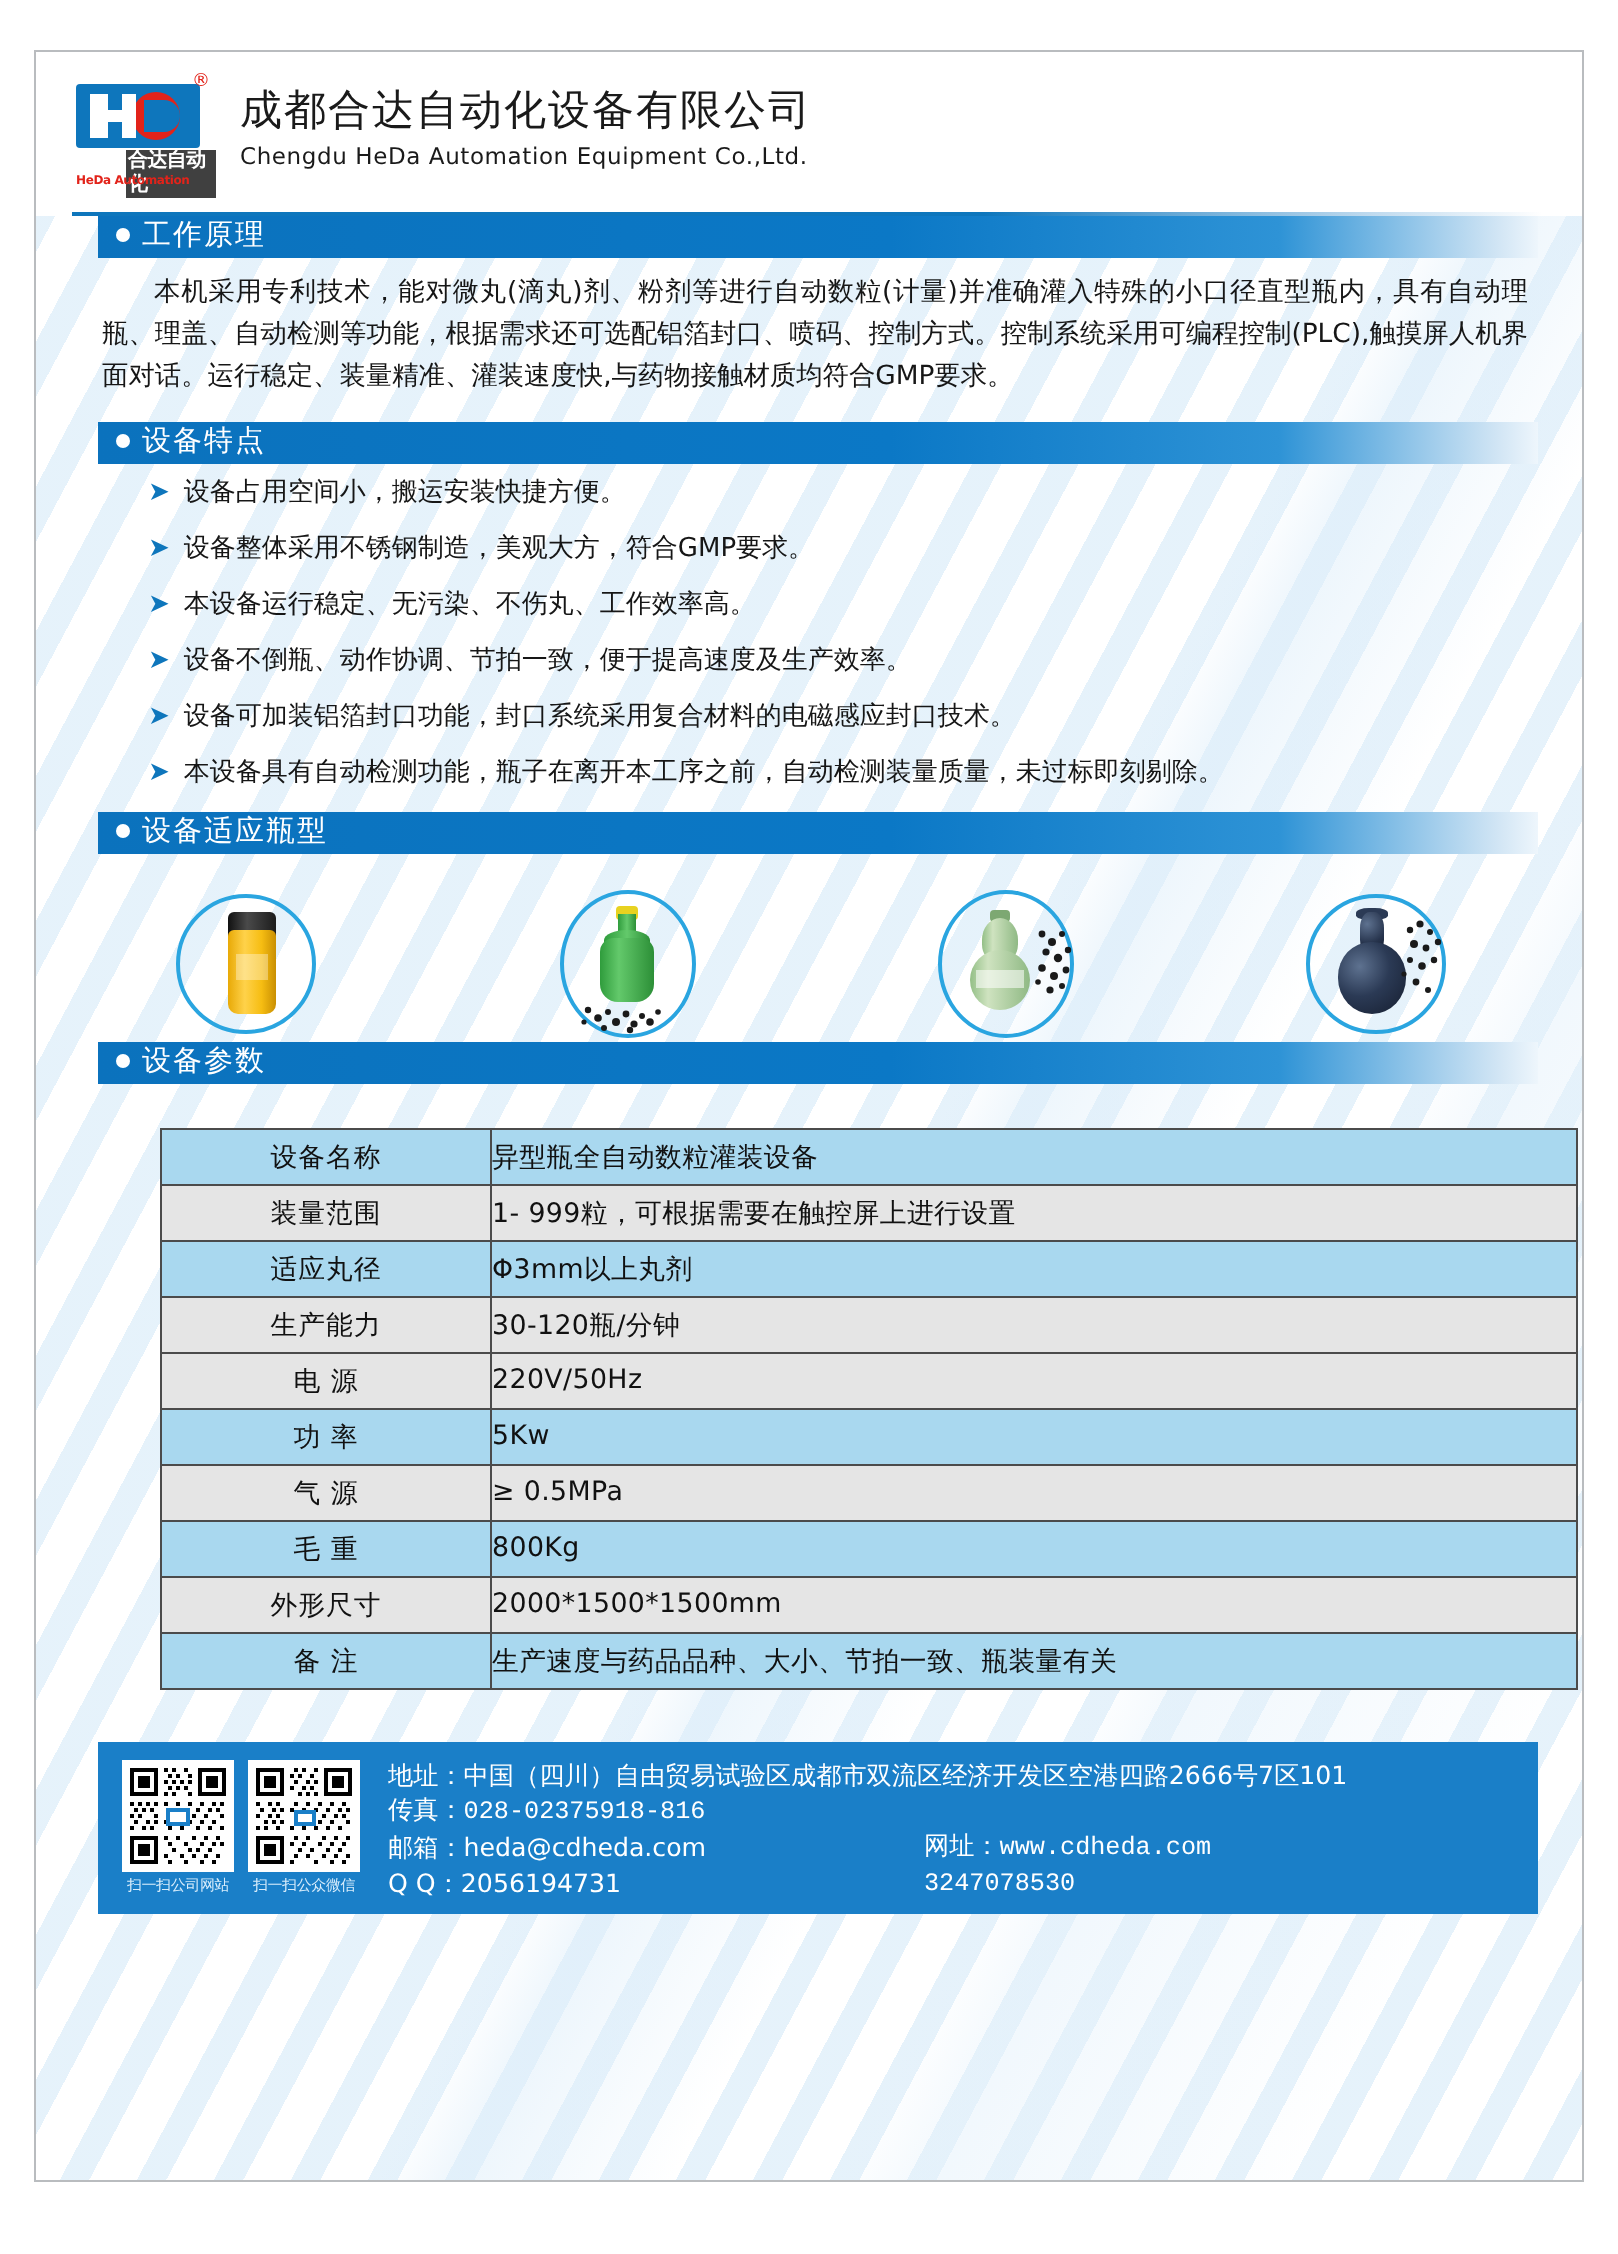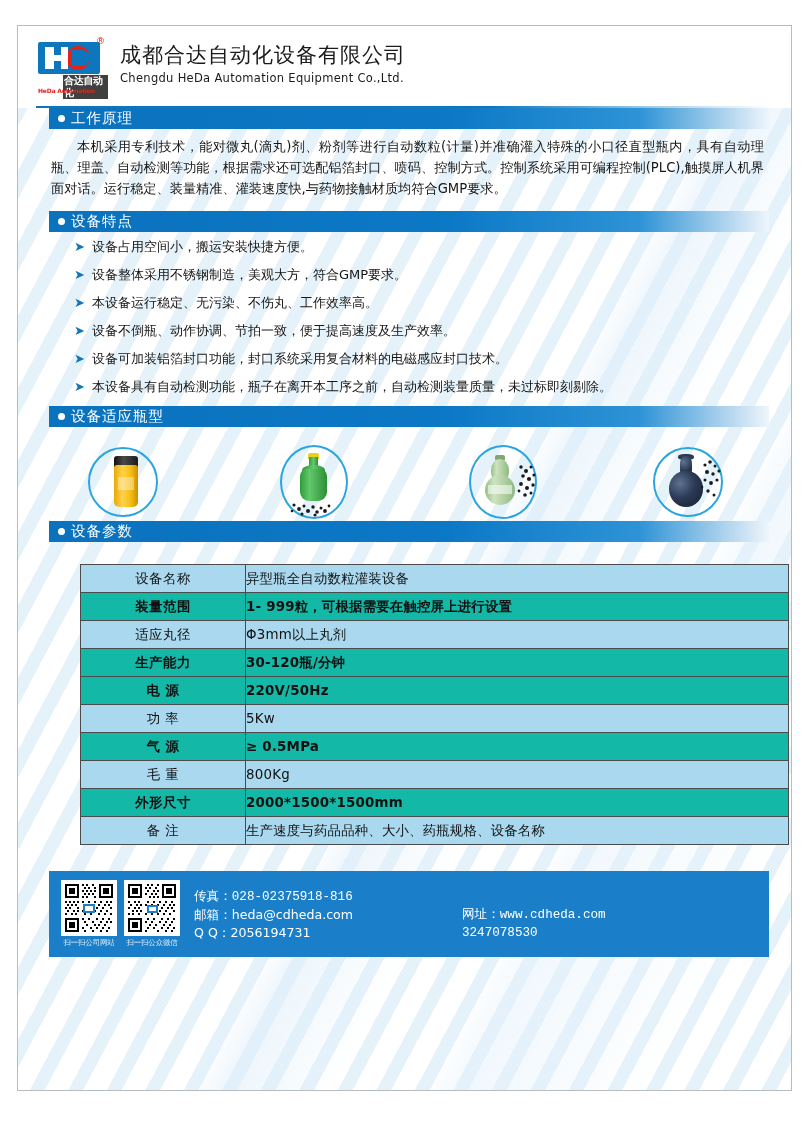--- a/index.html
+++ b/index.html
@@ -318,21 +318,21 @@
   }
   td.v{
     padding-left:22px;
     letter-spacing:0.2px;
   }
   td.v.center{
     padding-left:0;
     text-align:left;
   }
   tr.tint td{background:#a9d8ef;}
-  tr.plain td{background:#14b8a6;font-weight:bold;}
+  tr.plain td{background:#e5e5e5;}
 
   
   .footer{
     margin:26px 22px 0 31px;
     background:#1a7fc8;
     height:86px;
     display:flex;
     align-items:center;
     padding-left:12px;
     box-sizing:border-box;
@@ -551,21 +551,21 @@
             <tr class="tint">
               <td class="k">毛  重</td>
               <td class="v">800Kg</td>
             </tr>
             <tr class="plain">
               <td class="k">外形尺寸</td>
               <td class="v">2000*1500*1500mm</td>
             </tr>
             <tr class="tint">
               <td class="k">备  注</td>
-              <td class="v center">生产速度与药品品种、大小、药瓶规格、设备名称</td>
+              <td class="v center">生产速度与药品品种、大小、节拍一致、瓶装量有关</td>
             </tr>
           </tbody>
         </table>
       </div>
 
       <div class="footer">
         <div class="qrgroup">
 
           <div class="qritem">
             <div class="qr">
@@ -768,20 +768,23 @@
                 <rect x="25" y="27" width="7" height="4" fill="#fff"></rect>
               </svg>
             </div>
             <div class="qrcap">扫一扫公众微信</div>
           </div>
 
         </div>
 
         <div class="contact">
           <div class="crow">
+            <div>地址：中国（四川）自由贸易试验区成都市双流区经济开发区空港四路2666号7区101</div>
+          </div>
+          <div class="crow">
             <div class="ccol2">传真：028-02375918-816</div>
           </div>
           <div class="crow">
             <div class="ccol1">邮箱：heda@cdheda.com</div>
             <div class="ccol2">网址：www.cdheda.com</div>
           </div>
           <div class="crow">
             <div class="ccol1">Q Q：2056194731</div>
             <div class="ccol2">3247078530</div>
           </div>

